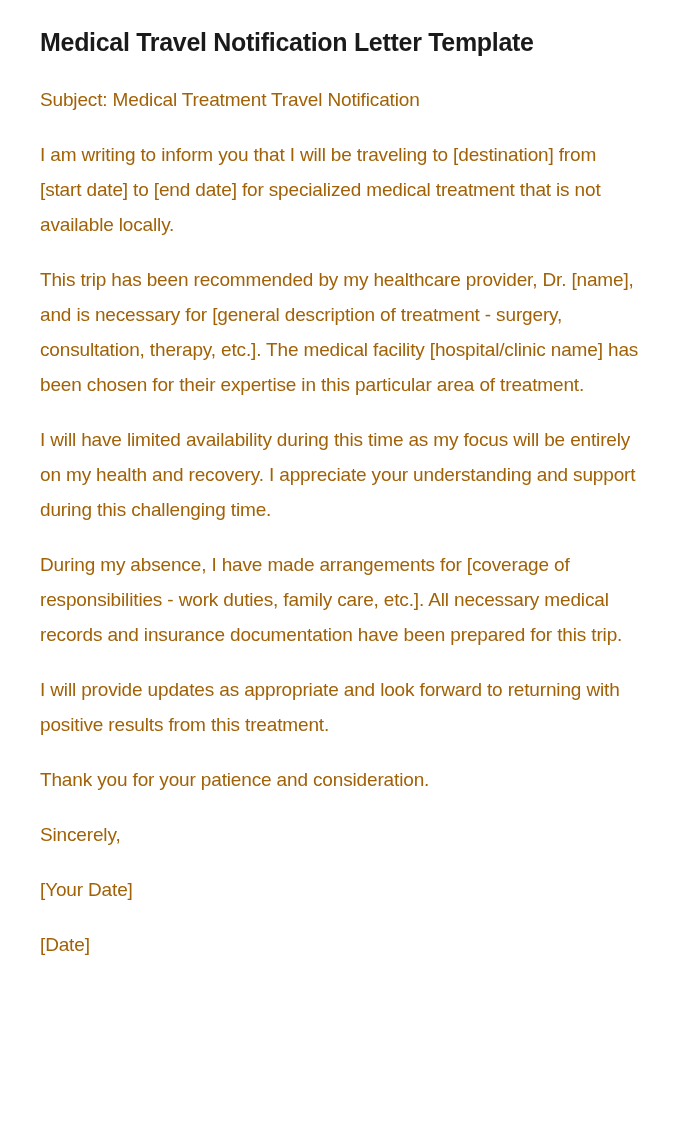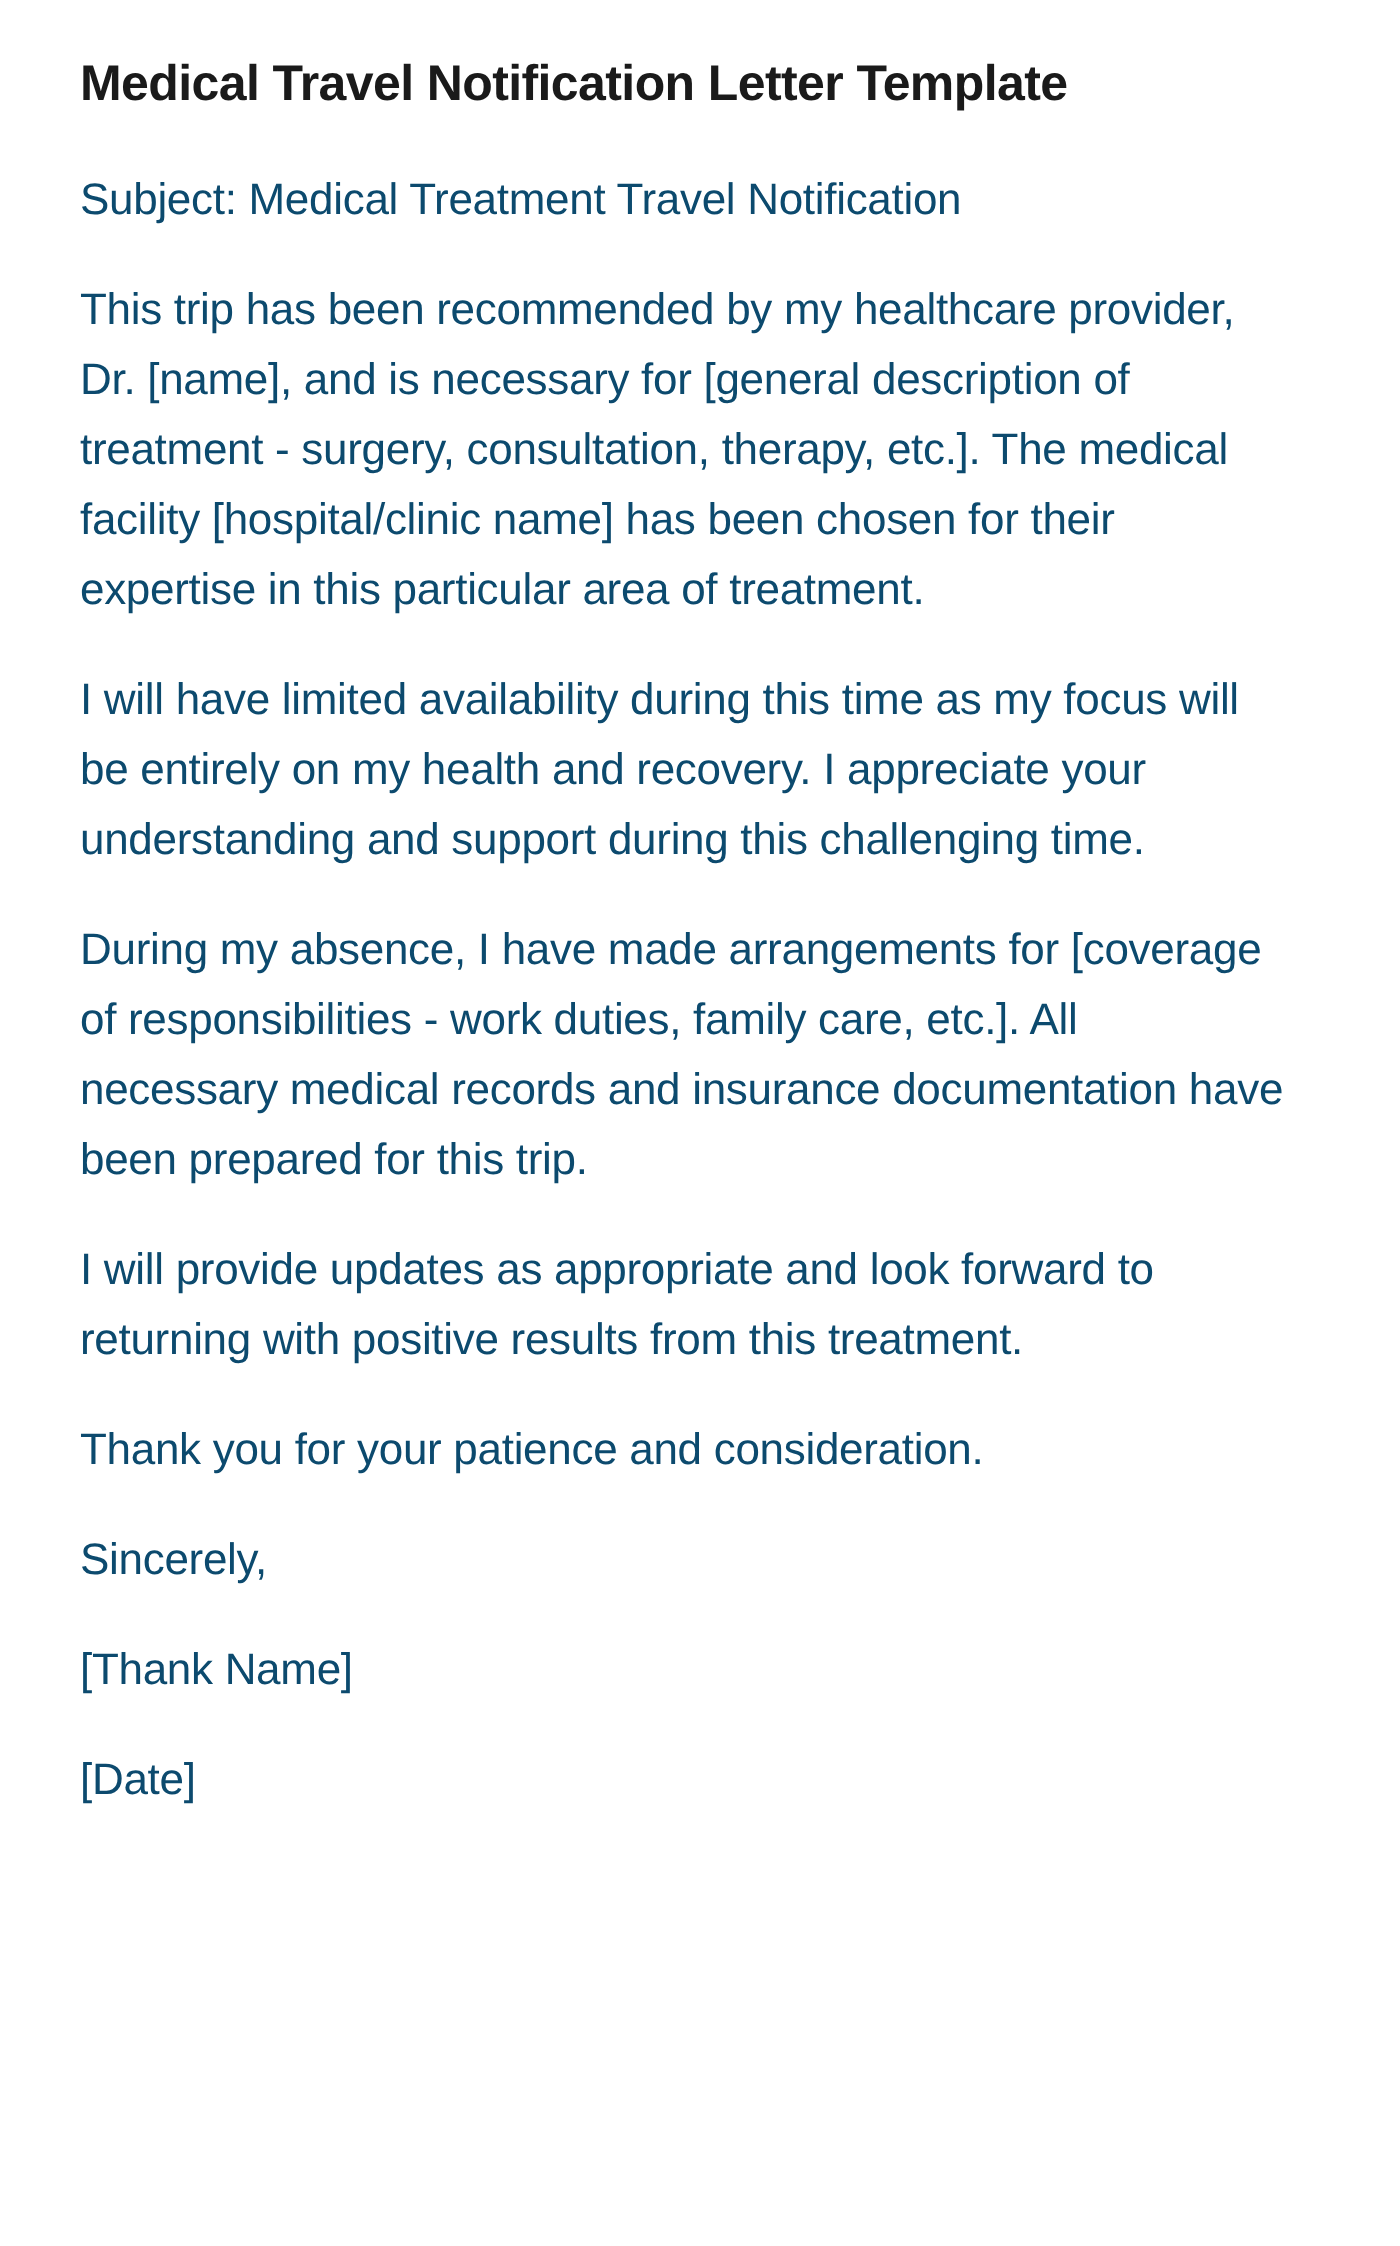--- a/index.html
+++ b/index.html
@@ -19,45 +19,46 @@
   }
   .doc-title {
     font-size: 25px;
     font-weight: 700;
     color: #1a1a1a;
     letter-spacing: -0.3px;
     margin: 0 0 24px 0;
     line-height: 31px;
   }
   .doc-para {
-    font-size: 22px;
+    font-size: 19px;
     line-height: 35px;
-    color: #0c4a6e;
+    color: #a16207;
     letter-spacing: -0.15px;
     margin: 0 0 20px 0;
   }
 </style>
 </head>
 <body>
 
 <div class="doc-page">
   <h1 class="doc-title">Medical Travel Notification Letter Template</h1>
 
   <p class="doc-para">Subject: Medical Treatment Travel Notification</p>
 
 
+  <p class="doc-para">I am writing to inform you that I will be traveling to [destination] from [start date] to [end date] for specialized medical treatment that is not available locally.</p>
 
   <p class="doc-para">This trip has been recommended by my healthcare provider, Dr. [name], and is necessary for [general description of treatment - surgery, consultation, therapy, etc.]. The medical facility [hospital/clinic name] has been chosen for their expertise in this particular area of treatment.</p>
 
   <p class="doc-para">I will have limited availability during this time as my focus will be entirely on my health and recovery. I appreciate your understanding and support during this challenging time.</p>
 
   <p class="doc-para">During my absence, I have made arrangements for [coverage of responsibilities - work duties, family care, etc.]. All necessary medical records and insurance documentation have been prepared for this trip.</p>
 
   <p class="doc-para">I will provide updates as appropriate and look forward to returning with positive results from this treatment.</p>
 
   <p class="doc-para">Thank you for your patience and consideration.</p>
 
   <p class="doc-para">Sincerely,</p>
 
-  <p class="doc-para">[Thank Name]</p>
+  <p class="doc-para">[Your Date]</p>
 
   <p class="doc-para">[Date]</p>
 </div>
 
 </body></html>

